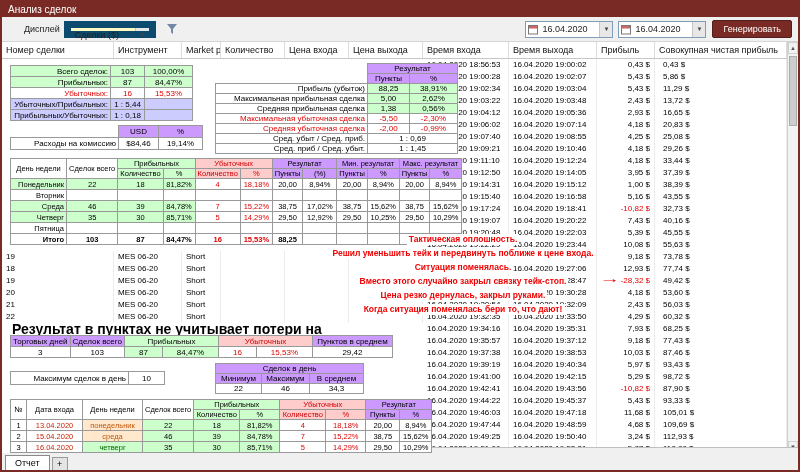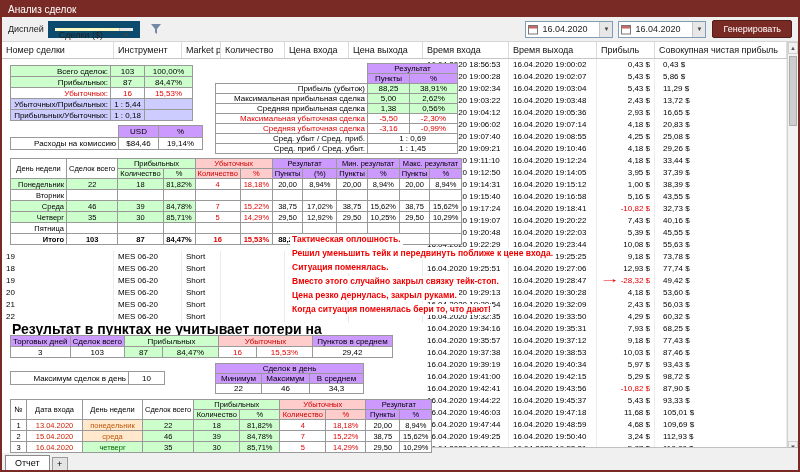--- a/index.html
+++ b/index.html
@@ -1,20 +1,20 @@
 <!DOCTYPE html>
 <html><head>
 <meta charset="utf-8">
 <style>
 *{margin:0;padding:0;box-sizing:border-box}
 body{font-family:"Liberation Sans",sans-serif;background:#555;width:800px;height:472px}
 .window{position:relative;width:800px;height:472px;border:2px solid #7a2a24;background:#fff;overflow:hidden}
 .titlebar{height:15px;background:#7a2a24;color:#fff;font-size:10px;line-height:15px;padding-left:6px}
 .toolbar{height:25px;background:#f0f0f0;border-bottom:1px solid #d6d6d6;display:flex;align-items:center;font-size:9px;color:#222}
-.tb-label{margin-left:6px;margin-right:4px}
+.tb-label{margin-left:22px;margin-right:4px}
 .combo{position:relative;width:92px;height:17px;background:#fef9c3;border:7px solid #0c4a6e}
 .combo-text{padding-left:4px;line-height:15px;font-size:9px}
 .combo-btn{position:absolute;right:0;top:0;bottom:0;width:14px;background:#e7e7e7;border-left:1px solid #c5c5c5;text-align:center;font-size:6px;line-height:15px;color:#444}
 .funnel{margin-left:10px;display:flex;align-items:center}
 .spacer{flex:1}
 .datebox{display:flex;align-items:center;width:88px;height:17px;background:#fff;border:1px solid #7f9db9;margin-left:5px}
 .date-text{flex:1;font-size:9px;padding-left:2px}
 .date-btn{width:13px;text-align:center;font-size:6px;color:#444;background:#e7e7e7;border-left:1px solid #c5c5c5;align-self:stretch;line-height:15px}
 .gen-btn{margin:0 6px;height:18px;padding:0 10px;background:#7a2a24;color:#fff;font-size:9px;border:1px solid #50201c;border-radius:2px;line-height:16px;cursor:pointer}
 .main{position:absolute;top:40px;left:0;right:0;bottom:17px}
@@ -54,21 +54,21 @@
 .tE{left:8px;top:276px}.tE td,.tE th{height:11px}
 .tF{left:8px;top:312px}.tF td{height:13px}
 .tG{left:213px;top:304px}.tG td,.tG th{height:10px}
 .tH{left:8px;top:340px;font-size:7.5px}
 .tH td,.tH th{font-size:7.5px;height:10px;line-height:9px}
 .tH td{height:11px}
 .tH td.dt{color:#cc2200}
 .tH tr.r1 .dayc,.tH tr.r2 .dayc{color:#c05a10;background:#ffe8cc}
 .tH tr.r3 .dayc{color:#006600;background:#ccffcc}
 .tH .gn{background:#ccffcc}
-.ann{position:absolute;left:288px;top:172px;width:298px;z-index:3;text-align:left}
+.ann{position:absolute;left:312px;top:172px;width:298px;z-index:3;text-align:center}
 .ann-line{line-height:11px}
 .ann-line span{display:inline-block;background:#fff;color:#f00000;font-weight:bold;font-size:8.5px;padding:0 2px}
 .arrow{position:absolute;left:597px;top:213px;z-index:3;color:#f00000;font-weight:bold;font-size:13px;line-height:13px;transform:scaleX(1.6);transform-origin:left center}
 .sb{position:absolute;right:0;top:0;bottom:0;width:11px;background:#f2f2f2;border-left:1px solid #d0d0d0}
 .sb-btn{position:absolute;left:0;right:0;height:12px;background:#f2f2f2;border:1px solid #d0d0d0;font-size:6px;text-align:center;line-height:11px;color:#555}
 .sb-up{top:0}.sb-dn{bottom:0}
 .sb-thumb{position:absolute;left:1px;right:1px;top:14px;height:70px;background:#cdcdcd;border:1px solid #adadad}
 .tabbar{position:absolute;left:0;right:0;bottom:0;height:23px;background:#f0f0f0;border-top:1px solid #c0c0c0;display:flex;align-items:flex-end}
 .tab{margin-left:3px;height:15px;background:#fff;border:1px solid #8a8a8a;border-bottom:none;padding:0 9px;font-size:9px;line-height:14px}
 .tab-add{margin-left:2px;height:13px;width:16px;background:#e4e4e4;border:1px solid #9a9a9a;border-bottom:none;text-align:center;font-size:9px;line-height:12px}
@@ -642,21 +642,21 @@
             </tr>
 
             <tr class="neg">
               <td class="lbl">Максимальная убыточная сделка</td>
               <td class="v">-5,50</td>
               <td class="v">-2,30%</td>
             </tr>
 
             <tr class="neg">
               <td class="lbl">Средняя убыточная сделка</td>
-              <td class="v">-3,16</td>
+              <td class="v">-2,00</td>
               <td class="v">-0,99%</td>
             </tr>
 
         </tbody>
         <tbody>
 
             <tr>
               <td class="lbl">Сред. убыт / Сред. приб.</td>
               <td colspan="2">1 : 0,69</td>
             </tr>

